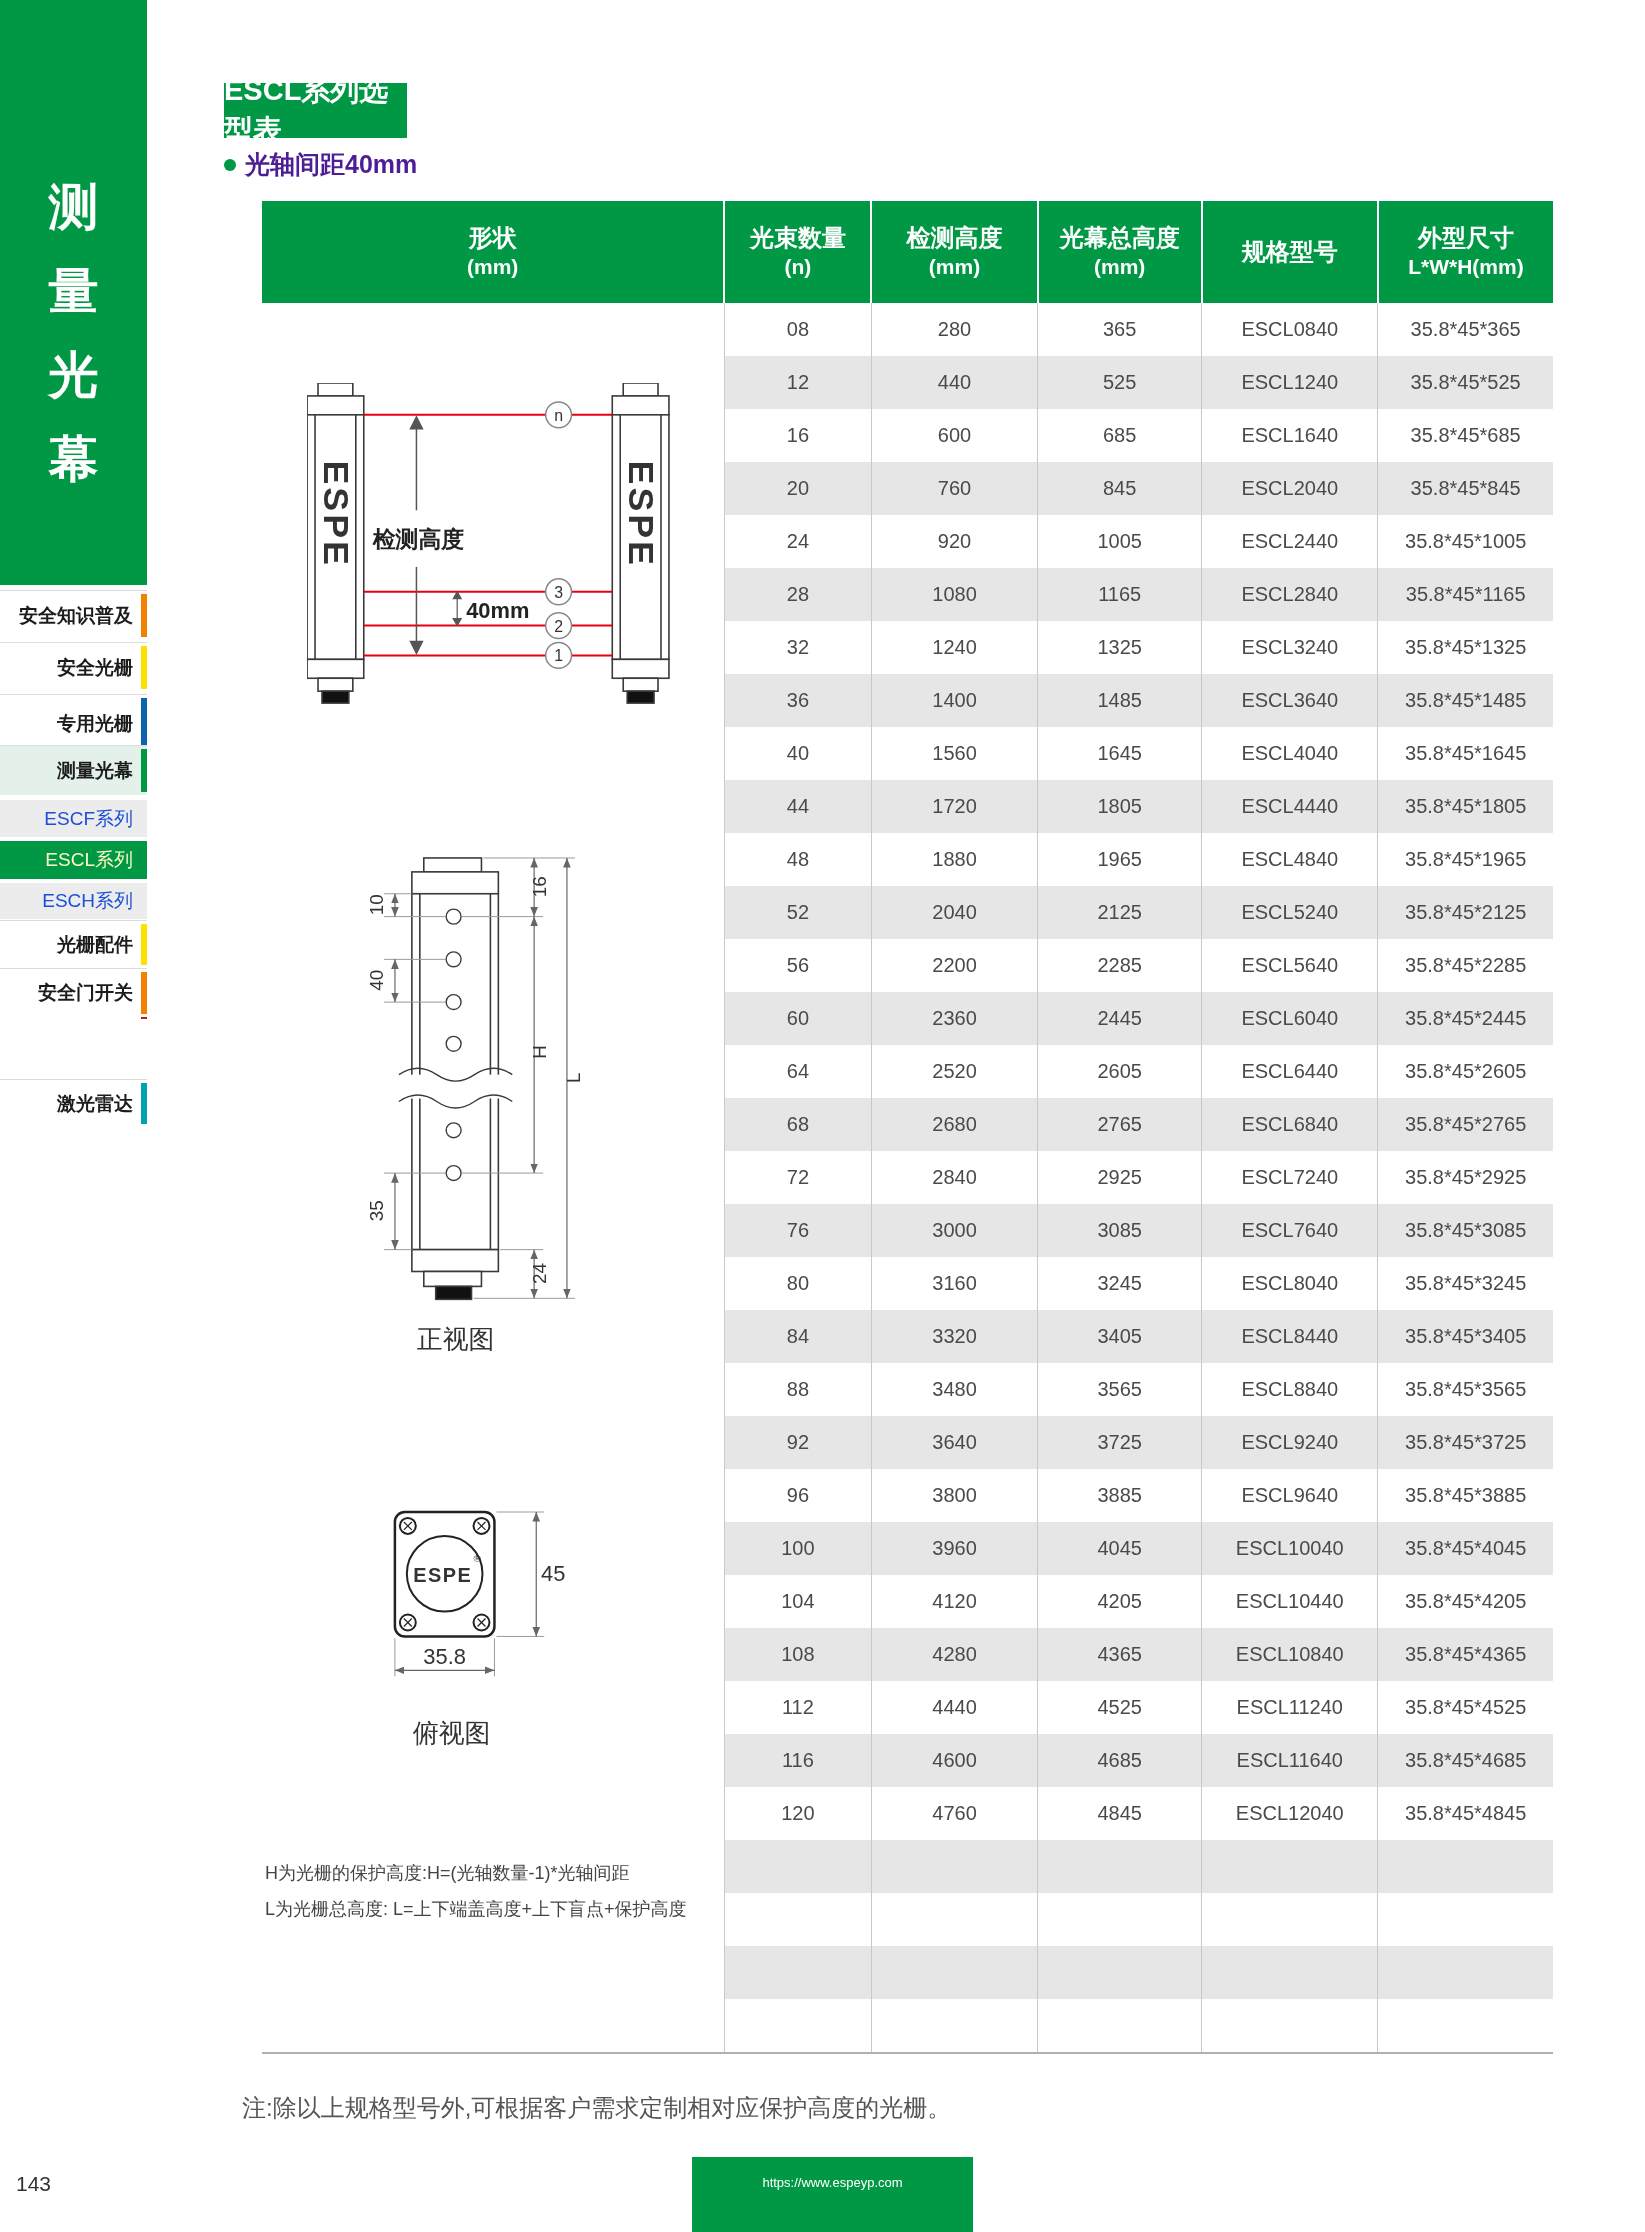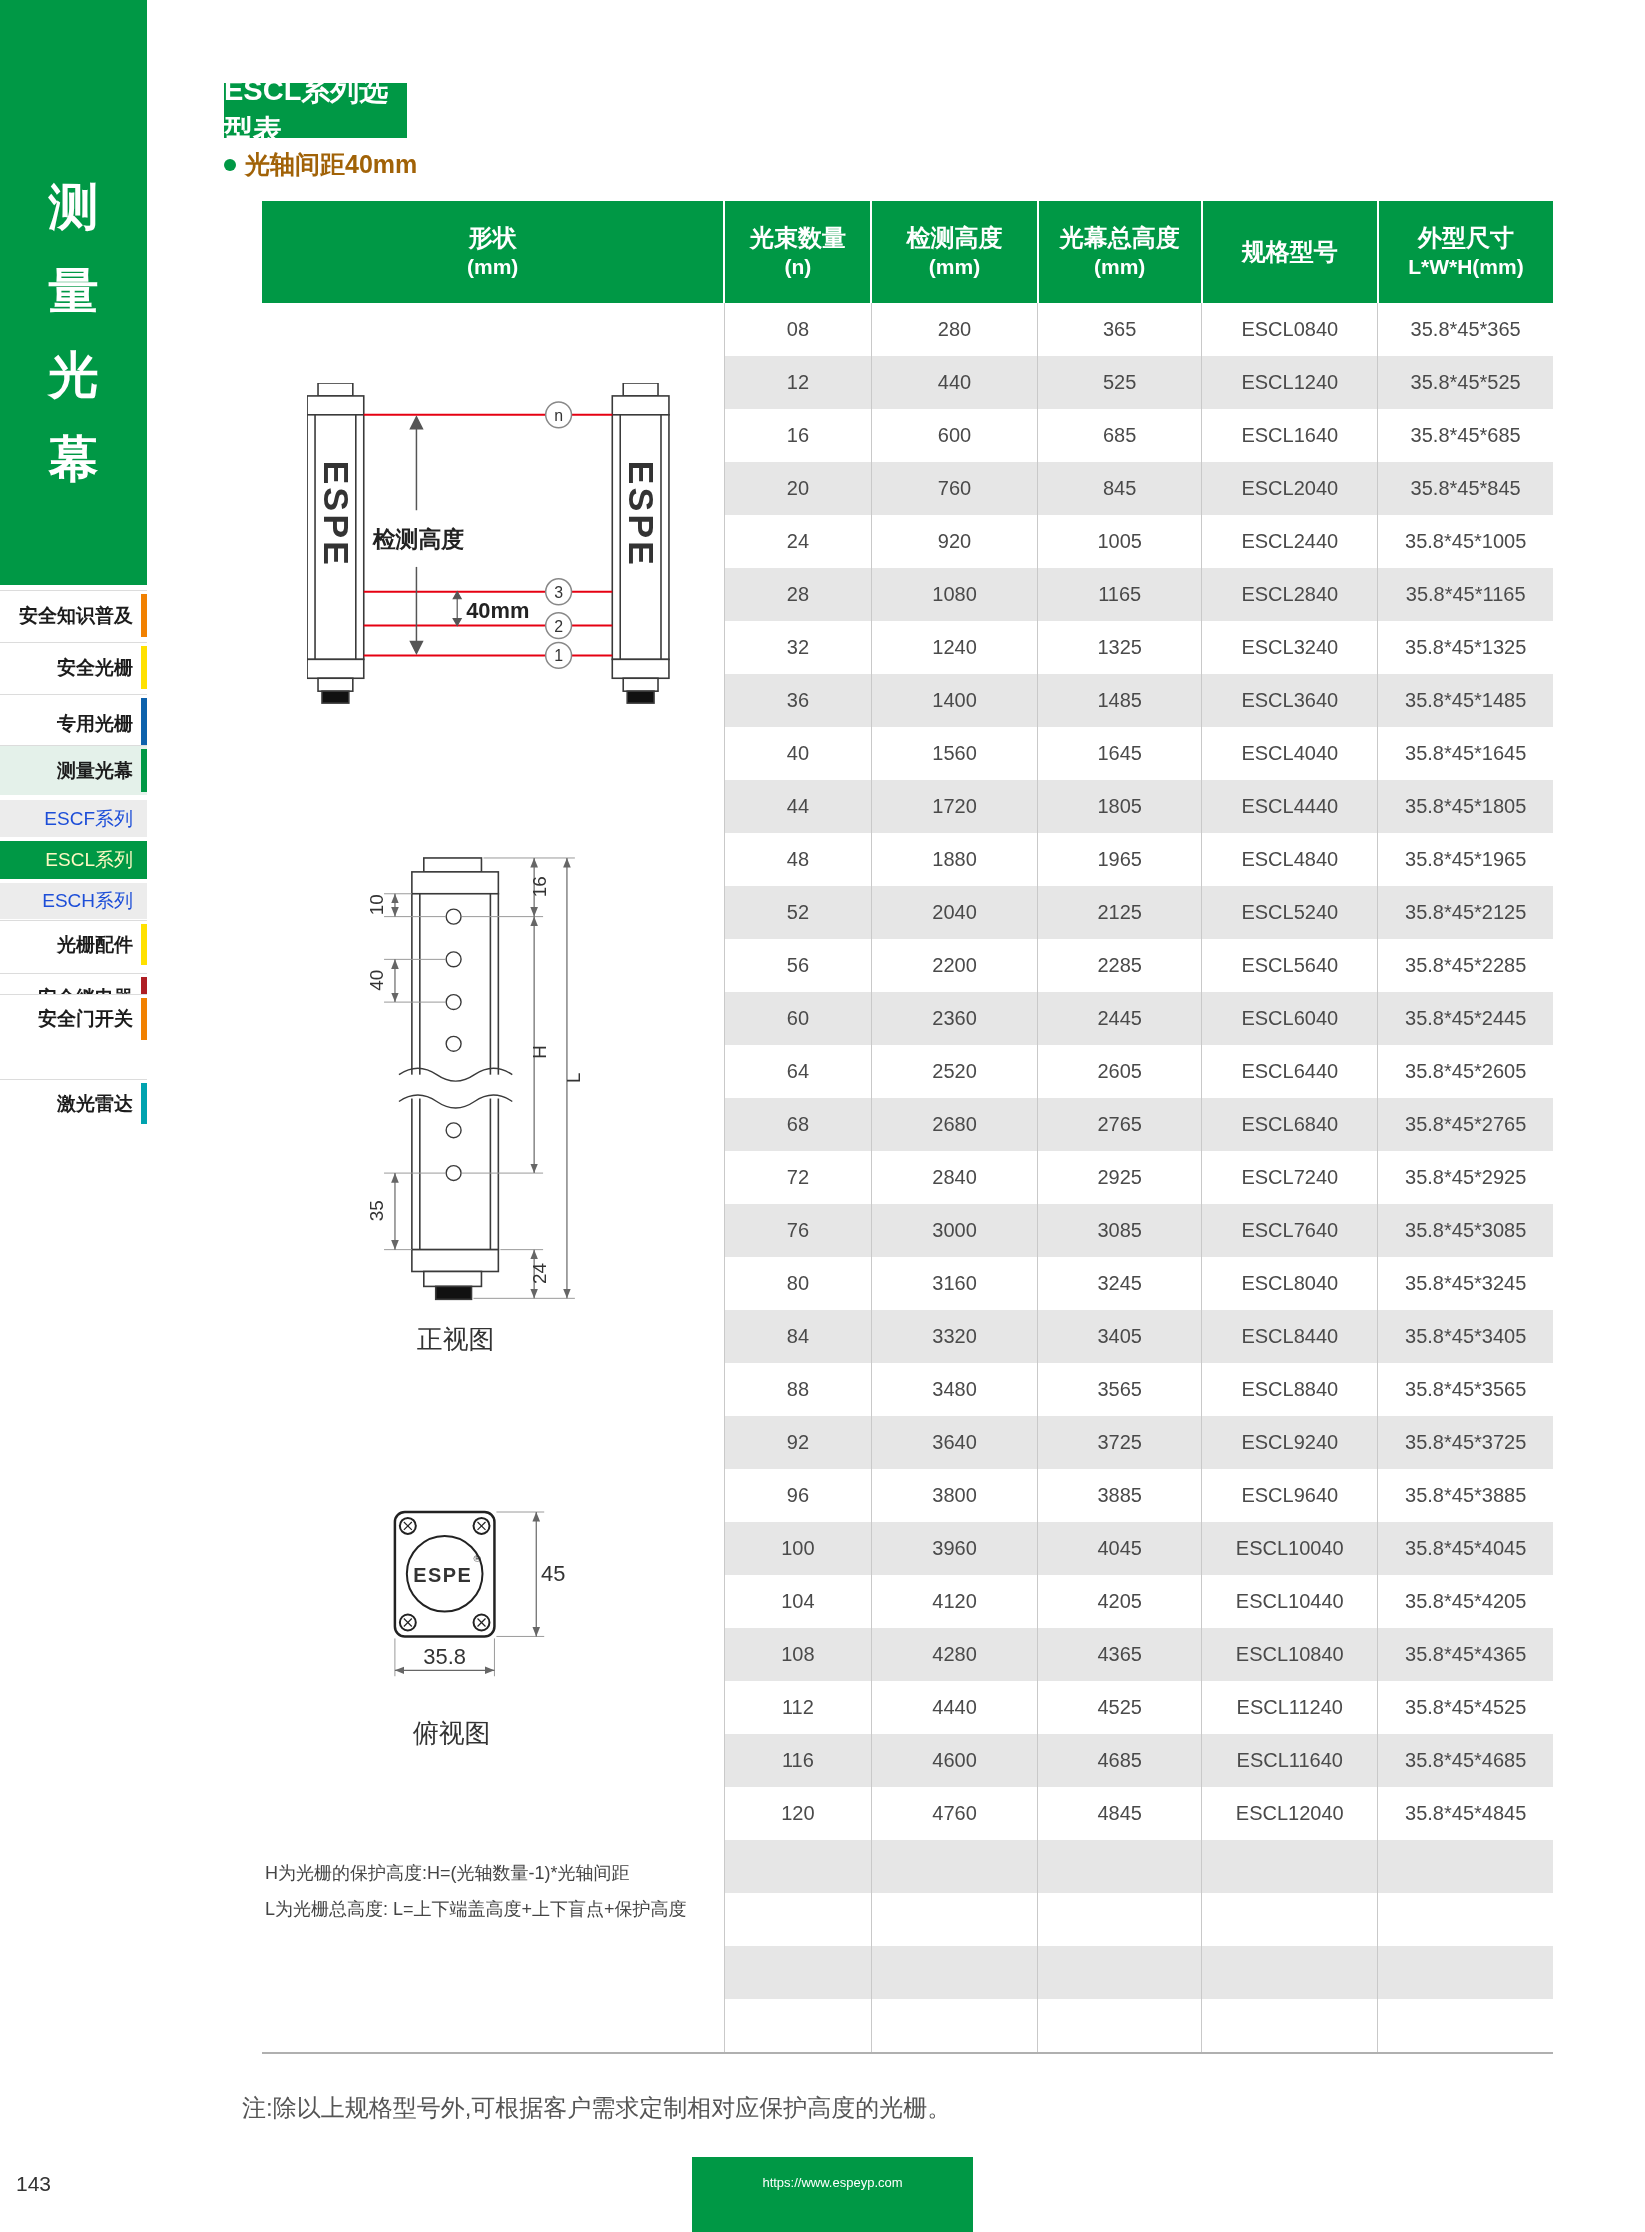--- a/index.html
+++ b/index.html
@@ -15,21 +15,21 @@
     justify-content:flex-end;box-sizing:border-box;padding-right:14px;font-size:19px;}
   .menu-item.main{background:#fff;font-weight:bold;color:#1c1c1c;border-top:1px solid #dcdcdc;}
   .menu-item.main-active{background:#e4f1ea;font-weight:bold;color:#1c1c1c;border-top:1px solid #dcdcdc;}
   .menu-item.sub{background:#ececec;color:#1d4ed8;}
   .menu-item.sub-active{background:#009845;color:#fef9c3;}
   .accent{position:absolute;right:0;top:3px;bottom:3px;width:6px;}
   
   .badge{position:absolute;left:224px;top:83px;width:183px;height:55px;background:#009845;
     color:#fff;font-size:29px;font-weight:bold;display:flex;align-items:center;justify-content:center;}
   .bullet-dot{position:absolute;left:224px;top:159px;width:12px;height:12px;border-radius:50%;background:#009845;}
-  .bullet-text{position:absolute;left:245px;top:147px;font-size:25px;font-weight:bold;color:#a16207;line-height:34px;}
+  .bullet-text{position:absolute;left:245px;top:147px;font-size:25px;font-weight:bold;color:#4c1d95;line-height:34px;}
   
   table.spec{position:absolute;left:242px;top:201px;width:1291px;border-collapse:collapse;
     table-layout:fixed;margin-left:20px;}
   table.spec th{background:#009845;color:#fff;height:102px;padding:0;vertical-align:middle;
     border-left:2px solid #fff;font-weight:bold;}
   table.spec th:first-child{border-left:none;}
   table.spec th .l1{display:block;font-size:24px;line-height:30px;}
   table.spec th .l2{display:block;font-size:21px;line-height:28px;}
   table.spec td{height:53px;padding:0;text-align:center;vertical-align:middle;
     font-size:20px;color:#4a4a4a;border-left:1px solid #c9c9c9;}
@@ -85,21 +85,21 @@
       <span>ESCH系列</span>
     </div>
     <div class="menu-item main" style="top: 920px; height: 48px;">
       <span>光栅配件</span>
       <div class="accent" style="background: rgb(255, 225, 0);"></div>
     </div>
     <div class="menu-item main" style="top: 973px; height: 49px;">
       <span>安全继电器</span>
       <div class="accent" style="background: rgb(174, 30, 36);"></div>
     </div>
-    <div class="menu-item main" style="top: 994px; height: 49px; padding-left: 15px;">
+    <div class="menu-item main" style="top: 968px; height: 49px; padding-left: 15px;">
       <span>安全门开关</span>
       <div class="accent" style="background: rgb(241, 129, 1);"></div>
     </div>
     <div class="menu-item main" style="top: 1079px; height: 48px;">
       <span>激光雷达</span>
       <div class="accent" style="background: rgb(0, 163, 175);"></div>
     </div>
   </div>
 
 <div class="badge">ESCL系列选型表</div>

